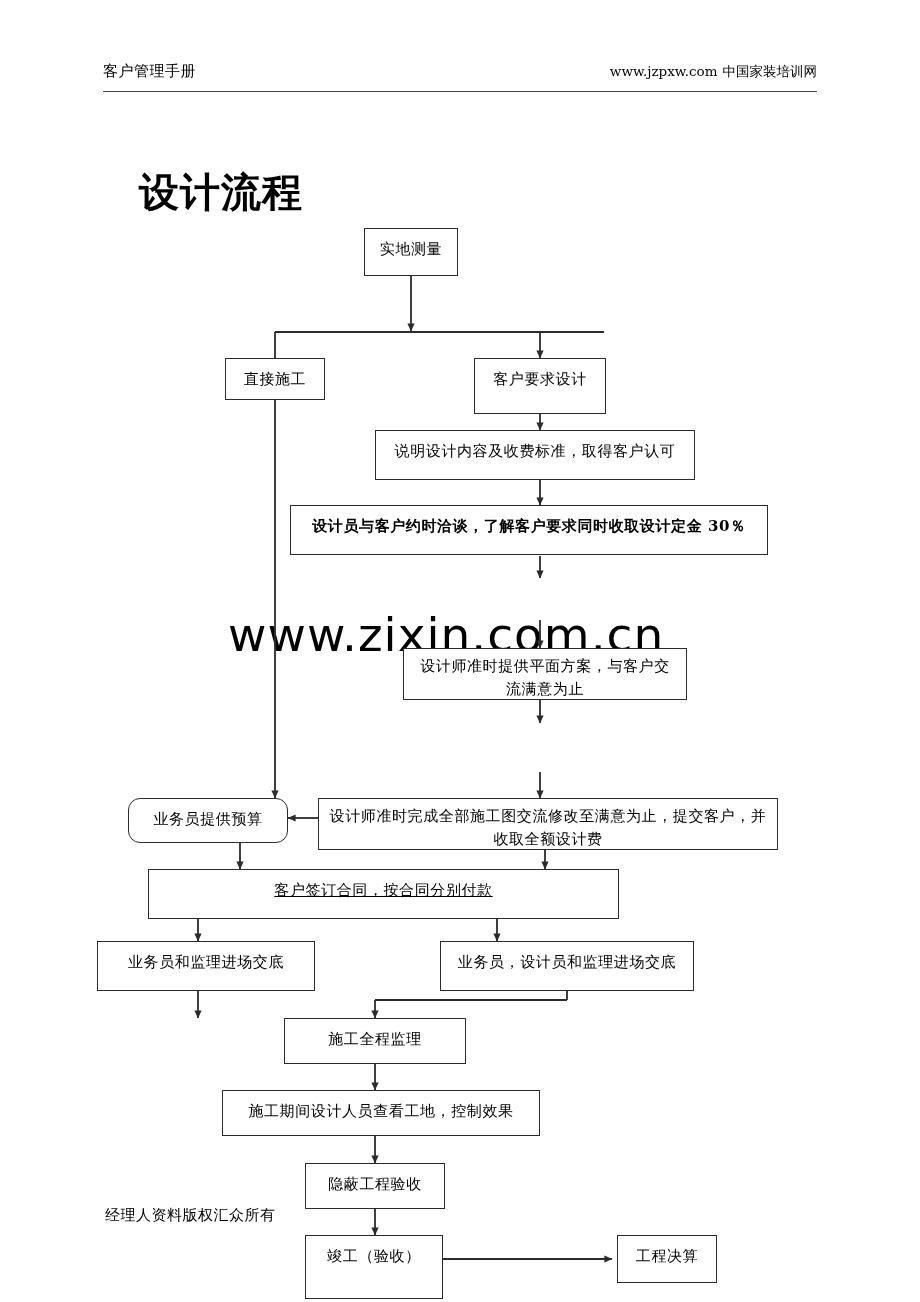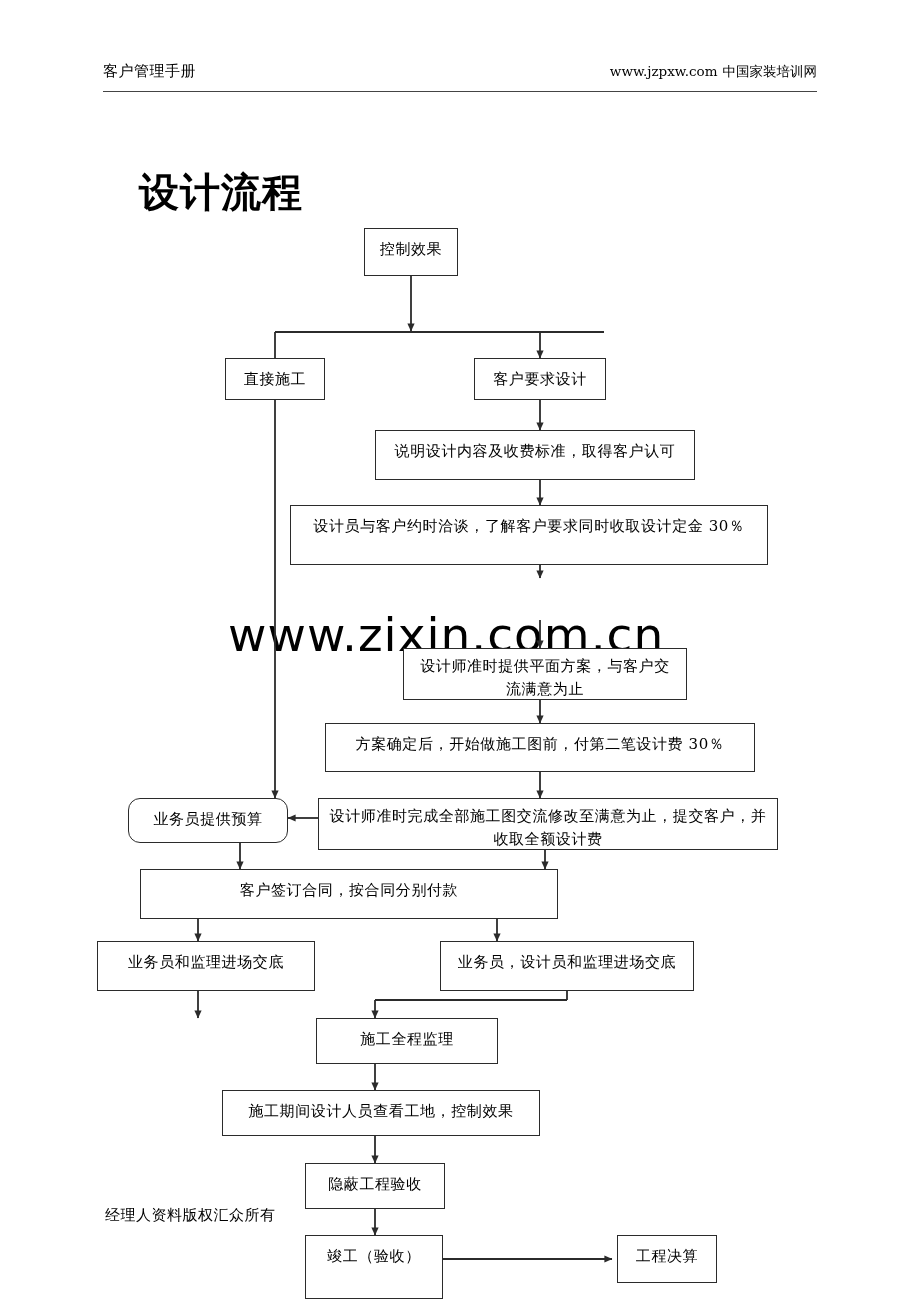--- a/index.html
+++ b/index.html
@@ -167,71 +167,68 @@
 
       <path d="M375,1136 L375,1163" marker-end="url(#ah)"></path>
 
       <path d="M375,1209 L375,1235" marker-end="url(#ah)"></path>
 
       <path d="M443,1259 L612,1259" marker-end="url(#ah)"></path>
     </g>
   </svg>
 
   <div class="node pad-c" style="left:364px; top:228px; width:94px; height:48px;">
-    <span class="lbl">控制效果</span>
+    <span class="lbl">实地测量</span>
   </div>
 
   <div class="node pad-c" style="left:225px; top:358px; width:100px; height:42px;">
     <span class="lbl">直接施工</span>
   </div>
 
-  <div class="node pad-c" style="left:474px; top:358px; width:132px; height:42px;">
+  <div class="node pad-c" style="left:474px; top:358px; width:132px; height:56px;">
     <span class="lbl">客户要求设计</span>
   </div>
 
   <div class="node pad-c" style="left:375px; top:430px; width:320px; height:50px;">
     <span class="lbl">说明设计内容及收费标准，取得客户认可</span>
   </div>
 
-  <div class="node pad-c" style="left:290px; top:505px; width:478px; height:60px;">
+  <div class="node pad-c" style="left:290px; top:505px; width:478px; height:50px;font-weight:bold;">
     <span class="lbl">设计员与客户约时洽谈，了解客户要求同时收取设计定金 30％</span>
   </div>
 
 
   <div class="node pad-t" style="left:403px; top:648px; width:284px; height:52px;">
     <span class="lbl">设计师准时提供平面方案，与客户交
 流满意为止</span>
   </div>
 
-  <div class="node pad-c" style="left:325px; top:723px; width:430px; height:49px;">
-    <span class="lbl">方案确定后，开始做施工图前，付第二笔设计费 30％</span>
-  </div>
 
   <div class="node pad-c" style="left:128px; top:798px; width:160px; height:45px;border-radius:12px;">
     <span class="lbl">业务员提供预算</span>
   </div>
 
   <div class="node pad-t" style="left:318px; top:798px; width:460px; height:52px;">
     <span class="lbl">设计师准时完成全部施工图交流修改至满意为止，提交客户，并
 收取全额设计费</span>
   </div>
 
-  <div class="node pad-c" style="left:140px; top:869px; width:418px; height:50px;">
+  <div class="node pad-c" style="left:148px; top:869px; width:471px; height:50px;text-decoration:underline;">
     <span class="lbl">客户签订合同，按合同分别付款</span>
   </div>
 
   <div class="node pad-c" style="left:97px; top:941px; width:218px; height:50px;">
     <span class="lbl">业务员和监理进场交底</span>
   </div>
 
   <div class="node pad-c" style="left:440px; top:941px; width:254px; height:50px;">
     <span class="lbl">业务员，设计员和监理进场交底</span>
   </div>
 
-  <div class="node pad-c" style="left:284px; top:1018px; width:182px; height:46px;margin-left:32px;">
+  <div class="node pad-c" style="left:284px; top:1018px; width:182px; height:46px;">
     <span class="lbl">施工全程监理</span>
   </div>
 
   <div class="node pad-c" style="left:222px; top:1090px; width:318px; height:46px;">
     <span class="lbl">施工期间设计人员查看工地，控制效果</span>
   </div>
 
   <div class="node pad-c" style="left:305px; top:1163px; width:140px; height:46px;">
     <span class="lbl">隐蔽工程验收</span>
   </div>

